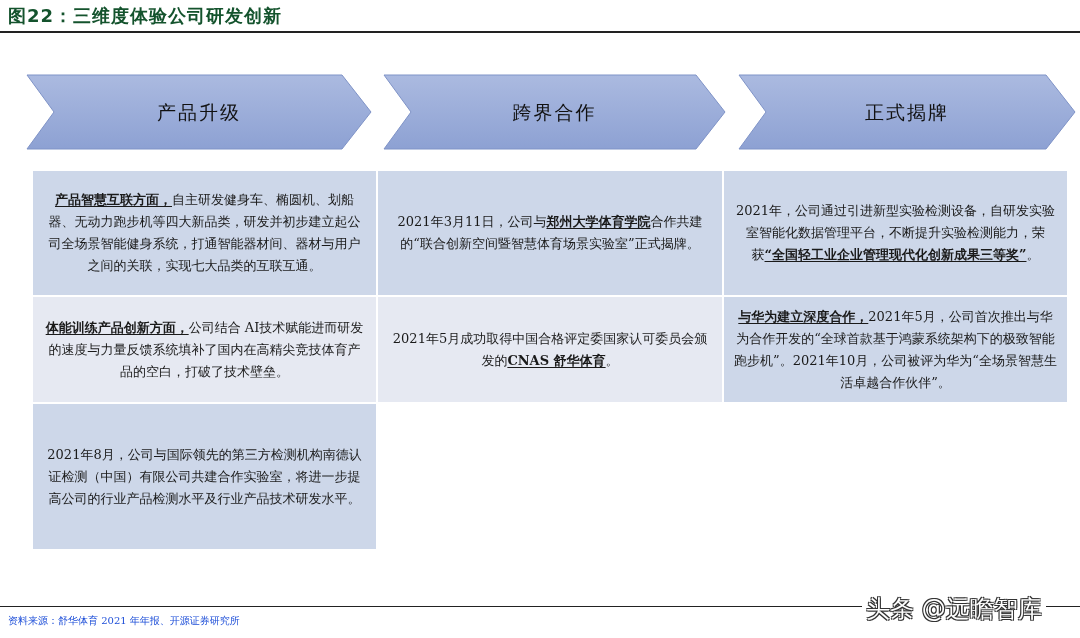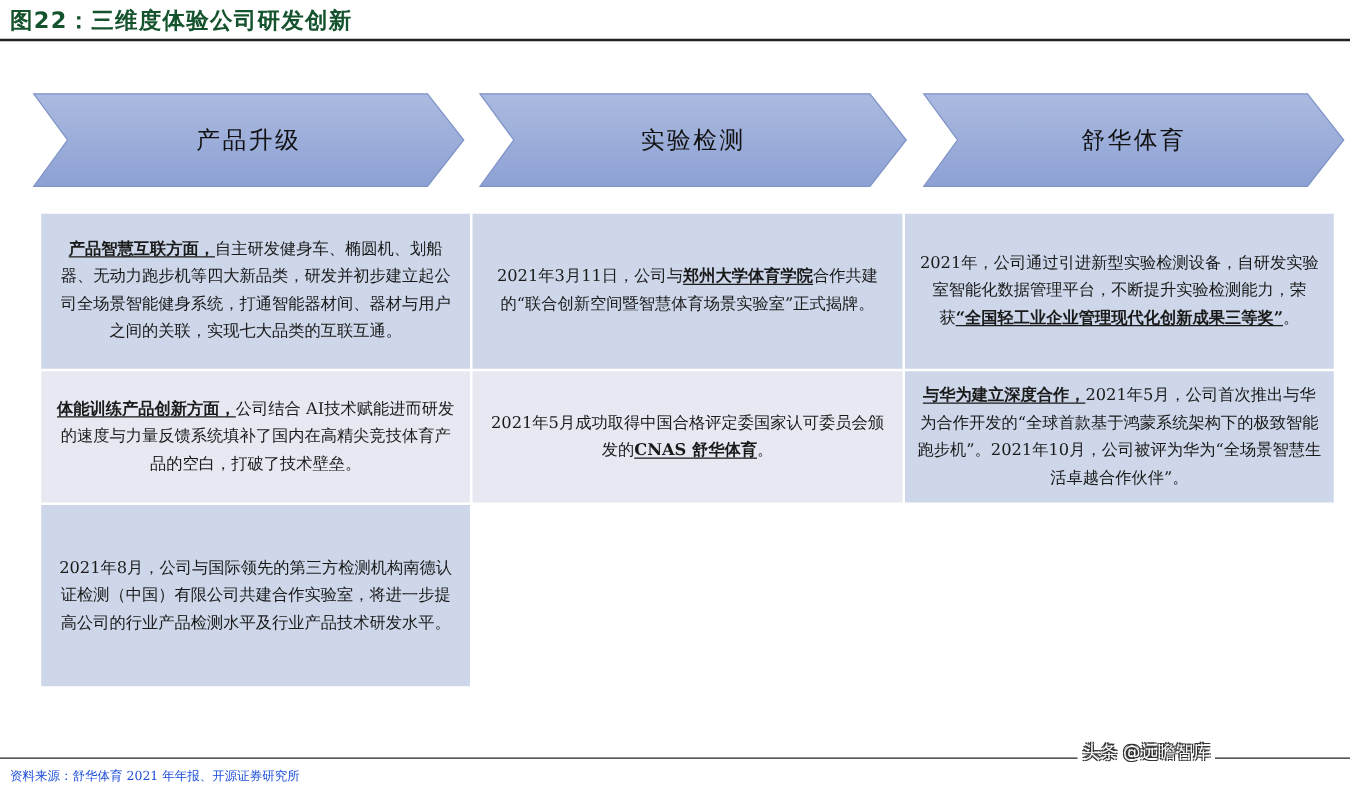--- a/index.html
+++ b/index.html
@@ -15,21 +15,21 @@
   .grid { position:absolute; left:33px; top:171px; width:874px; height:378px;
           display:grid; grid-template-columns:343px 344px 343px; grid-template-rows:124px 105px 145px;
           column-gap:2px; row-gap:2px; background:#ffffff; }
   .cell { display:flex; align-items:center; justify-content:center; text-align:center;
           padding:0 10px; font-size:13px; line-height:22px; color:#1a1a1a; }
   .row-a { background:#cdd7e9; }
   .row-b { background:#e6e9f2; }
   .cell u { text-decoration:underline; text-underline-offset:2px; font-weight:bold; }
   .source-rule { position:absolute; left:0; top:606px; width:1080px; height:1px; background:#222; }
   .source { position:absolute; left:8px; top:614px; font-size:10px; color:#1d4ed8; }
-  .watermark { position:absolute; left:862px; top:593px; font-size:14px; color:#fff;
+  .watermark { position:absolute; left:862px; top:593px; font-size:24px; color:#fff;
                font-family:"DejaVu Sans","Liberation Sans",sans-serif;
                text-shadow: -1px -1px 0 #333, 1px -1px 0 #333, -1px 1px 0 #333, 1px 1px 0 #333;
                background:#fff; padding:0 4px; }
 </style>
 </head>
 <body>
 
 <div class="fig-title">图22：三维度体验公司研发创新</div>
 <div class="title-rule"></div>
 
@@ -43,28 +43,28 @@
     </defs>
     <polygon points="1,1 316,1 345,38 316,75 1,75 28,38" fill="url(#g1)" stroke="#7f93c7" stroke-width="1"></polygon>
   </svg>
   <div class="arrow-label">产品升级</div>
 </div>
 
 <div class="arrow" style="left:383px;width:343px;">
   <svg width="343" height="76">
     <polygon points="1,1 313,1 342,38 313,75 1,75 28,38" fill="url(#g1)" stroke="#7f93c7" stroke-width="1"></polygon>
   </svg>
-  <div class="arrow-label">实验检测</div>
+  <div class="arrow-label">跨界合作</div>
 </div>
 
 <div class="arrow" style="left:738px;width:338px;">
   <svg width="338" height="76">
     <polygon points="1,1 308,1 337,38 308,75 1,75 28,38" fill="url(#g1)" stroke="#7f93c7" stroke-width="1"></polygon>
   </svg>
-  <div class="arrow-label">舒华体育</div>
+  <div class="arrow-label">正式揭牌</div>
 </div>
 
 <div class="grid">
 
   <div class="cell row-a">
     <div><u>产品智慧互联方面，</u><span>自主研发健身车、椭圆机、划船器、无动力跑步机等四大新品类，研发并初步建立起公司全场景智能健身系统，打通智能器材间、器材与用户之间的关联，实现七大品类的互联互通。</span></div>
   </div>
   <div class="cell row-a">
     <div><span>2021年3月11日，公司与</span><u>郑州大学体育学院</u><span>合作共建的“联合创新空间暨智慧体育场景实验室”正式揭牌。</span></div>
   </div>

